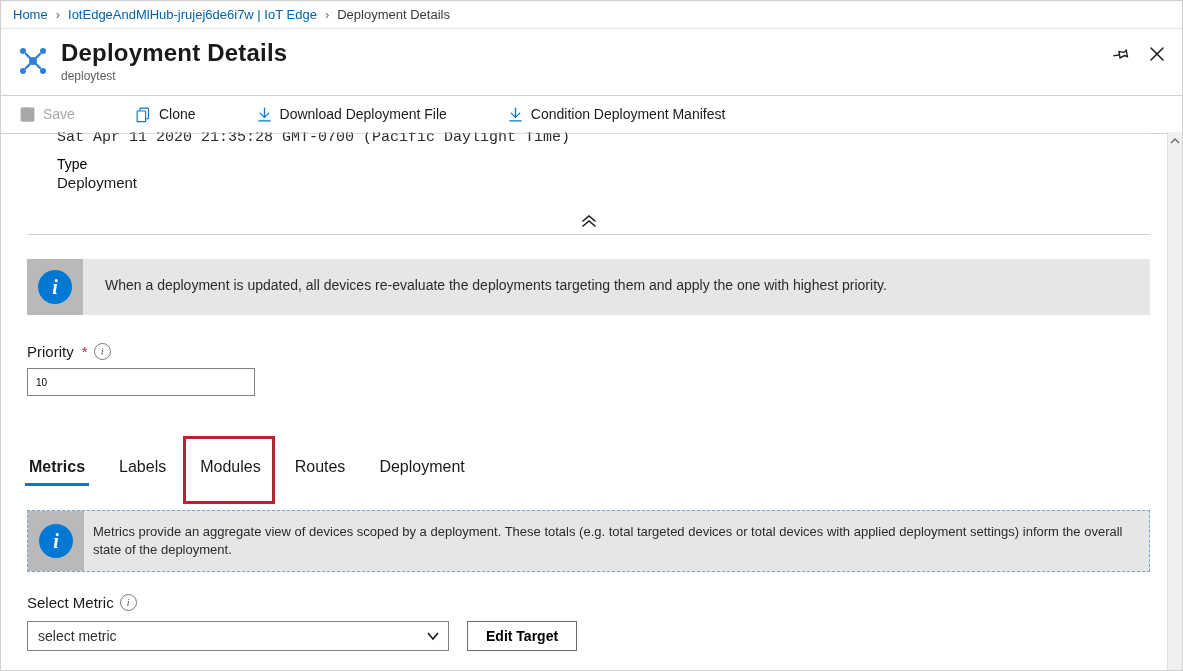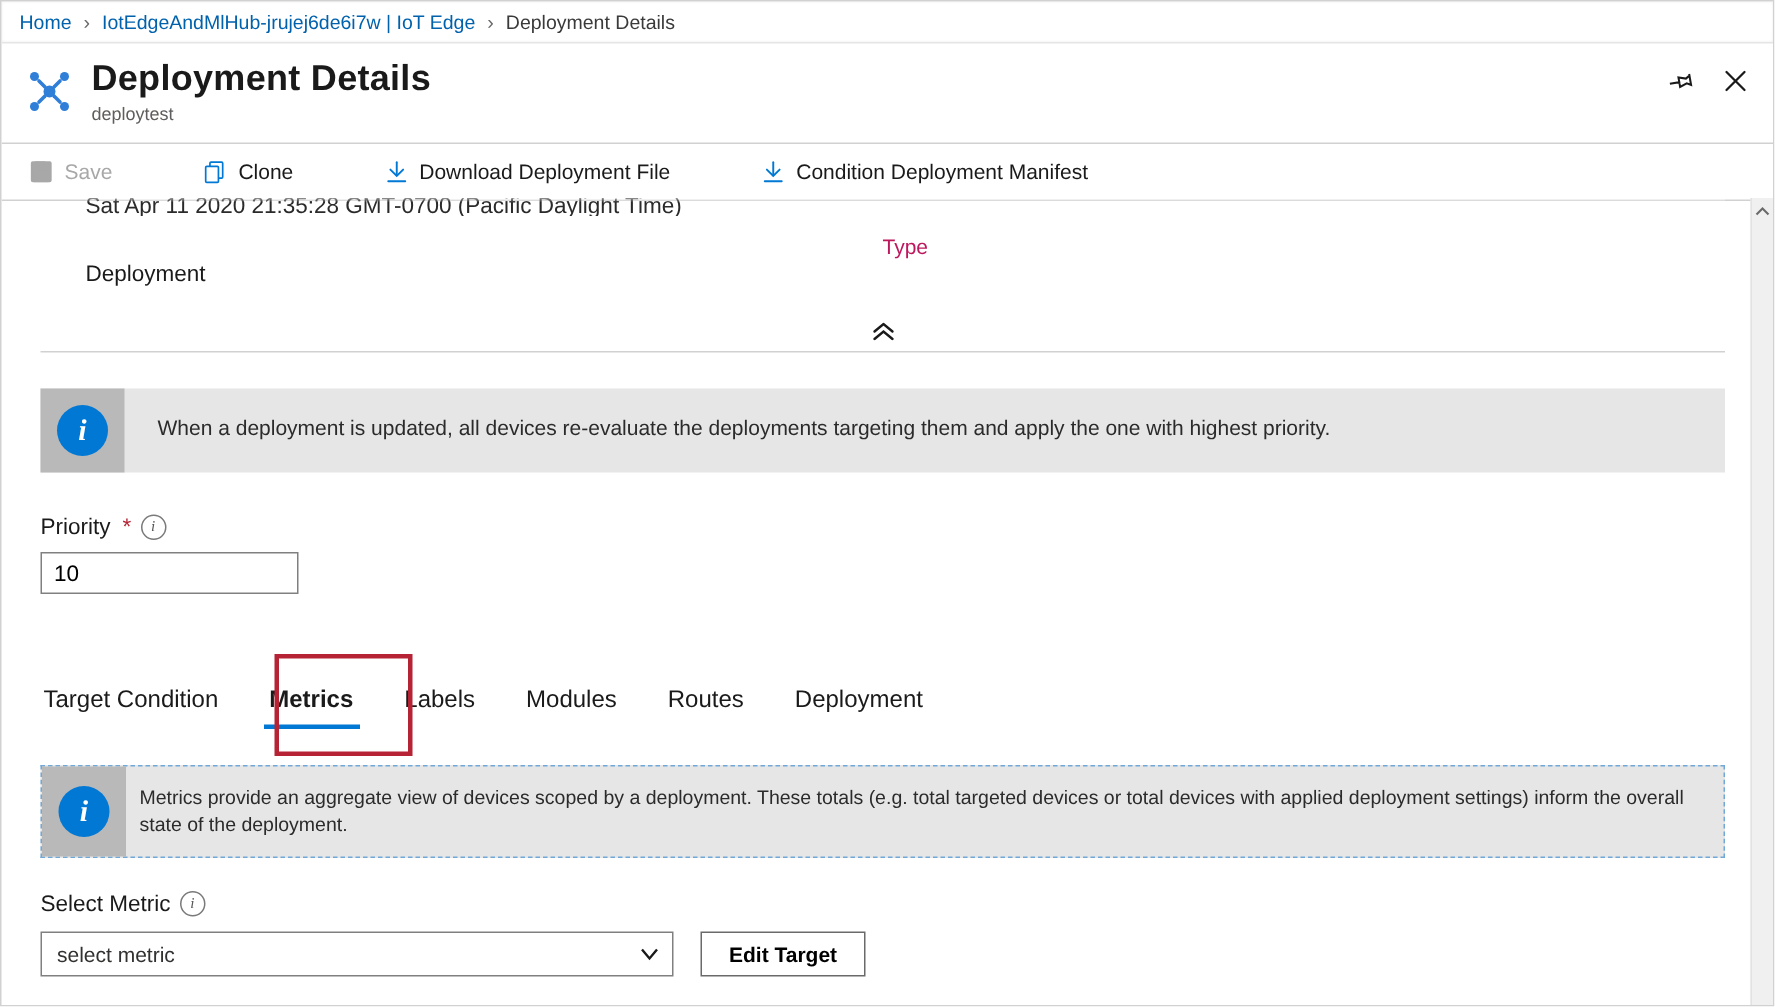--- a/index.html
+++ b/index.html
@@ -40,44 +40,44 @@
   .tb-item .lbl{white-space:nowrap;}
   .tb-sep{width:4px;}
 
   
   .body-wrap{position:absolute;top:131px;bottom:0;left:0;right:14px;overflow:hidden;}
   .scroll-track{position:absolute;top:131px;right:0;width:14px;bottom:0;background:#f0f0f0;border-left:1px solid #e2e2e2;}
   .scroll-arrow{height:18px;display:flex;align-items:center;justify-content:center;color:#7a7a7a;font-size:9px;}
   .body{position:absolute;inset:0;overflow:hidden;}
   .inner{padding:0 18px 20px 26px;}
 
-  .cutoff{font-size:15px;color:#2a2a2a;margin-top:-3px;height:15px;overflow:hidden;position:relative;}
+  .cutoff{font-size:15px;color:#2a2a2a;margin-top:-3px;height:15px;overflow:hidden;position:relative;font-family:Liberation Mono, monospace;}
   .cutoff::after{content:"";position:absolute;left:0;right:0;top:0;height:6px;background:linear-gradient(#fff,rgba(255,255,255,0));}
 
   .kv{margin-top:12px;margin-left:30px;}
-  .kv .k{font-size:14px;color:#be185d;text-align:center;}
+  .kv .k{font-size:14px;color:#000000;}
   .kv .v{font-size:15px;margin-top:2px;}
 
   .collapse-row{text-align:center;margin-top:20px;border-top:none;}
   .collapse-row .chev{display:inline-block;cursor:pointer;color:#1a1a1a;padding:4px 10px;}
   .thin-rule{border-top:1px solid var(--border);}
 
   .info-banner{display:flex;margin-top:24px;background:var(--infobg);}
   .info-banner .icon{width:56px;min-height:56px;background:#b9b9b9;display:flex;align-items:center;justify-content:center;}
   .info-banner .icirc{width:34px;height:34px;border-radius:50%;background:#0078d4;color:#fff;font-family:Georgia,serif;font-style:italic;font-size:20px;font-weight:700;display:flex;align-items:center;justify-content:center;}
   .info-banner .msg{flex:1;padding:18px 22px;font-size:14px;color:#2b2b2b;}
 
   .info-banner.dashed{border:1px dashed #70a8d8;background:var(--infobg);}
   .info-banner.dashed .msg{padding:12px 9px;font-size:13px;line-height:1.4;}
 
   .field-label{margin-top:28px;font-size:15px;display:flex;align-items:flex-end;gap:6px;}
   .req{color:#b52334;margin-left:2px;}
   .hint{width:15px;height:15px;border:1px solid #7a7a7a;border-radius:50%;display:inline-flex;align-items:center;justify-content:center;font-size:10px;color:#555;cursor:pointer;font-style:italic;font-family:Georgia,serif;}
 
-  .tx-input{margin-top:8px;width:172px;height:28px;border:1px solid #808080;padding:0 8px;font-size:15px;box-sizing:border-box;}
+  .tx-input{margin-top:8px;width:228px;height:28px;border:1px solid #808080;padding:0 8px;font-size:10px;box-sizing:border-box;}
 
   
   .tabs{display:flex;gap:30px;margin-top:56px;align-items:flex-end;font-size:16px;}
   .tab{padding:6px 2px;cursor:pointer;position:relative;}
   .tab.active{font-weight:600;}
   .tab.active::after{content:"";position:absolute;left:-2px;right:-2px;bottom:-4px;height:3px;background:var(--tabactive);}
   .tab-highlight{position:absolute;border:3px solid var(--highlight);pointer-events:none;}
 
   .select-row{display:flex;align-items:center;gap:18px;margin-top:10px;}
   .select{position:relative;width:422px;height:30px;border:1px solid #808080;background:#fff;display:flex;align-items:center;padding:0 10px;cursor:pointer;box-sizing:border-box;}
@@ -211,21 +211,20 @@
         <div class="field-label">
           <span>Priority</span>
           <span class="req">*</span>
           <span class="hint">i</span>
         </div>
         <input class="tx-input" value="10" style="">
 
         
         <div style="position:relative;">
           <div class="tabs">
-            <div class="tab">Target Condition</div>
             <div class="tab active">Metrics</div>
             <div class="tab">Labels</div>
             <div class="tab">Modules</div>
             <div class="tab">Routes</div>
             <div class="tab">Deployment</div>
           </div>
           <div class="tab-highlight" style="left:156px;top:-16px;width:86px;height:62px;"></div>
         </div>
 
         <div class="info-banner dashed" style="margin-top:28px;">

